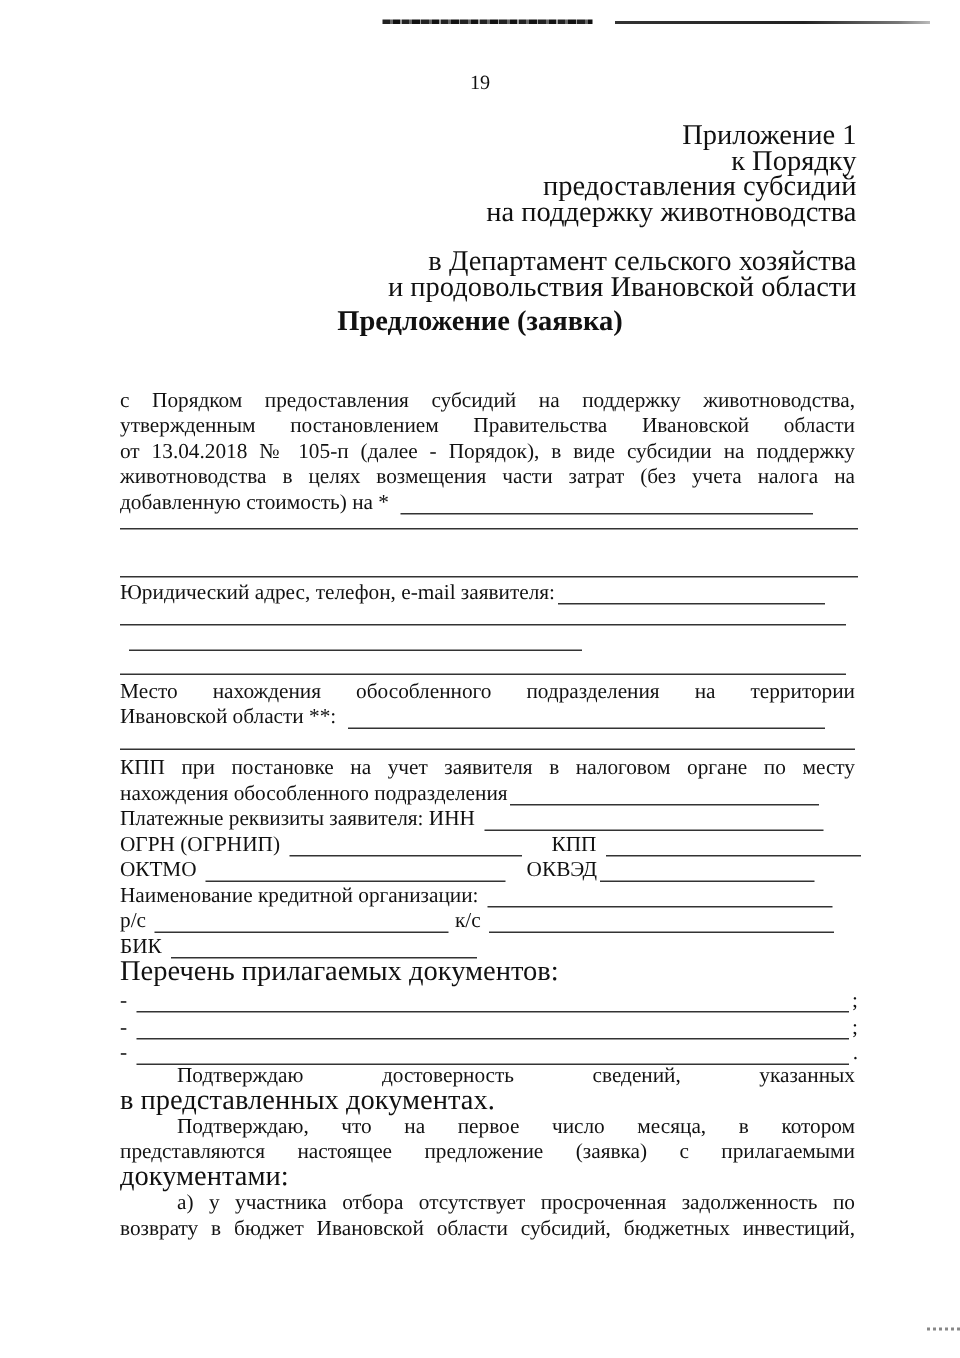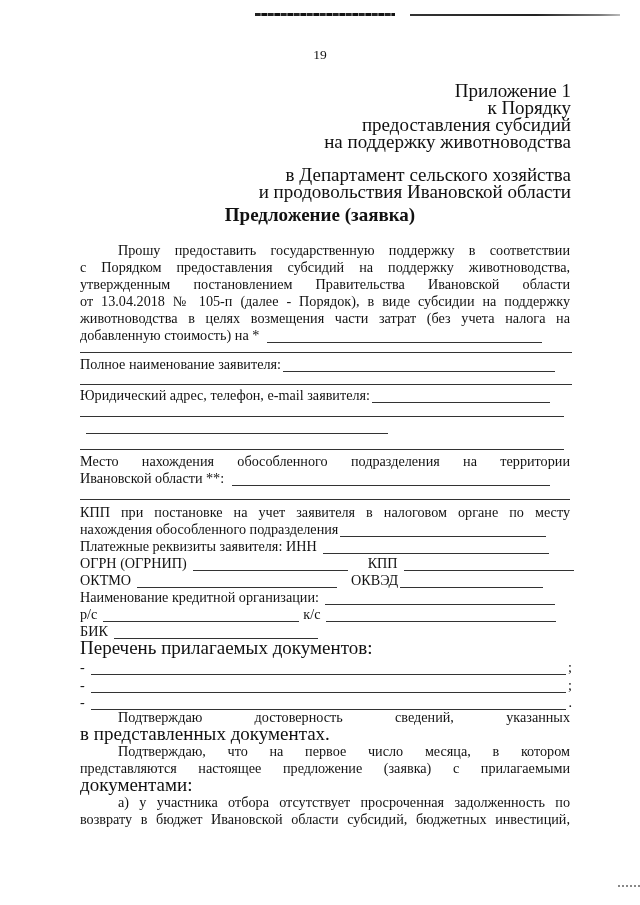--- a/index.html
+++ b/index.html
@@ -44,35 +44,30 @@
   <div class="abs hdr right" style="top:83px">Приложение 1</div>
   <div class="abs hdr right" style="top:100px">к Порядку</div>
   <div class="abs hdr right" style="top:117px">предоставления субсидий</div>
   <div class="abs hdr right" style="top:134px">на поддержку животноводства</div>
 
   <div class="abs hdr right" style="top:167px">в Департамент сельского хозяйства</div>
   <div class="abs hdr right" style="top:184px">и продовольствия Ивановской области</div>
 
   <div class="abs title">Предложение (заявка)</div>
 
-  <div class="jline ind" style="top:242px">Прошу предоставить государственную поддержку в соответствии</div>
   <div class="jline" style="top:259px">с Порядком предоставления субсидий на поддержку животноводства,</div>
   <div class="jline" style="top:276px">утвержденным постановлением Правительства Ивановской области</div>
   <div class="jline" style="top:293px">от 13.04.2018 № 105-п (далее - Порядок), в виде субсидии на поддержку</div>
   <div class="jline" style="top:310px">животноводства в целях возмещения части затрат (без учета налога на</div>
   <div class="field" style="top:327px;left:80px">
     <span>добавленную стоимость) на *</span>
     <span class="blank" style="width:275px;margin-left:8px"></span>
   </div>
   <div class="rule" style="top:352px;left:80px;width:492px"></div>
 
-  <div class="field" style="top:356px;left:80px">
-    <span>Полное наименование заявителя:</span>
-    <span class="blank" style="width:272px;margin-left:2px"></span>
-  </div>
   <div class="rule" style="top:384px;left:80px;width:492px"></div>
 
   <div class="field" style="top:387px;left:80px">
     <span>Юридический адрес, телефон, e-mail заявителя:</span>
     <span class="blank" style="width:178px;margin-left:2px"></span>
   </div>
   <div class="rule" style="top:416px;left:80px;width:484px"></div>
 
   <div class="field" style="top:420px;left:80px">
     <span class="blank" style="width:302px;margin-left:6px"></span>

